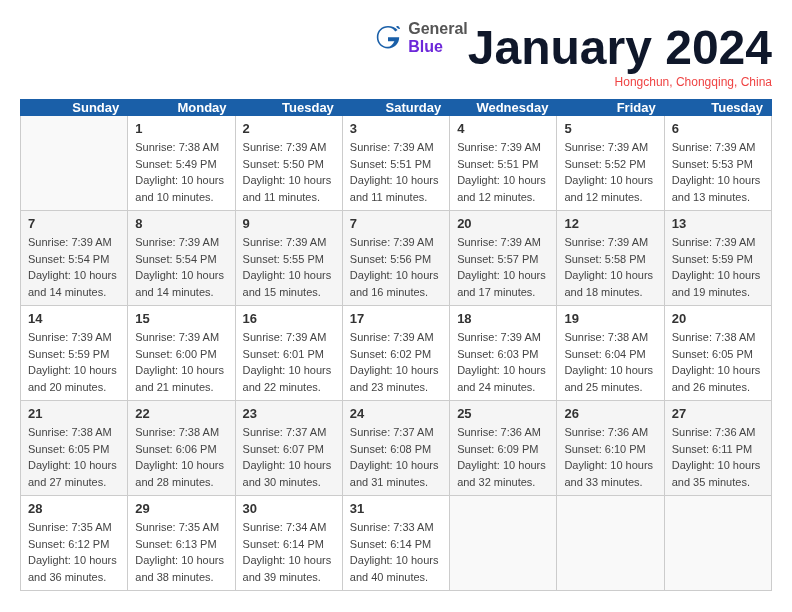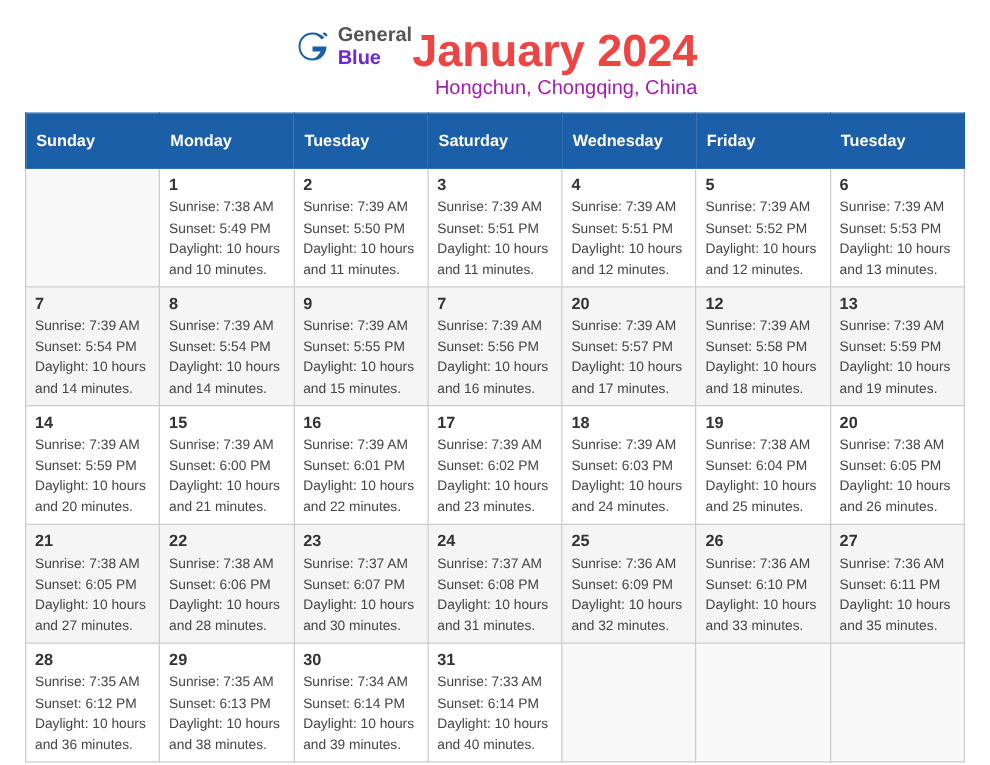--- a/index.html
+++ b/index.html
@@ -5,55 +5,55 @@
     * { margin: 0; padding: 0; box-sizing: border-box; }
     body {
       font-family: Arial, sans-serif;
       background: #fff;
       width: 792px;
       min-height: 612px;
       padding: 20px;
     }
     .header-area {
       display: flex;
-      justify-content: center;
+      justify-content: flex-end;
       align-items: flex-start;
       margin-bottom: 10px;
     }
     .logo {
       display: flex;
       align-items: center;
       gap: 4px;
     }
     .logo-icon {
       width: 32px;
       height: 32px;
     }
     .title-area {
       text-align: right;
     }
     .month-title {
-      font-size: 36px;
+      font-size: 48px;
       font-weight: bold;
+      color: #0f172a;
+    }
+    .location-title {
+      font-size: 12px;
       color: #ef4444;
-    }
-    .location-title {
-      font-size: 16px;
-      color: #a21caf;
     }
     table {
       width: 100%;
       border-collapse: collapse;
       table-layout: fixed;
     }
     th {
       background-color: #1a5fa8;
       color: #fff;
-      text-align: left;
-      padding: 14px 8px;
+      text-align: right;
+      padding: 0 8px;
       font-size: 13px;
       font-weight: bold;
       border: 1px solid #1a5fa8;
     }
     td {
       vertical-align: top;
       border: 1px solid #ccc;
       padding: 5px 7px;
       font-size: 11px;
       color: #333;

